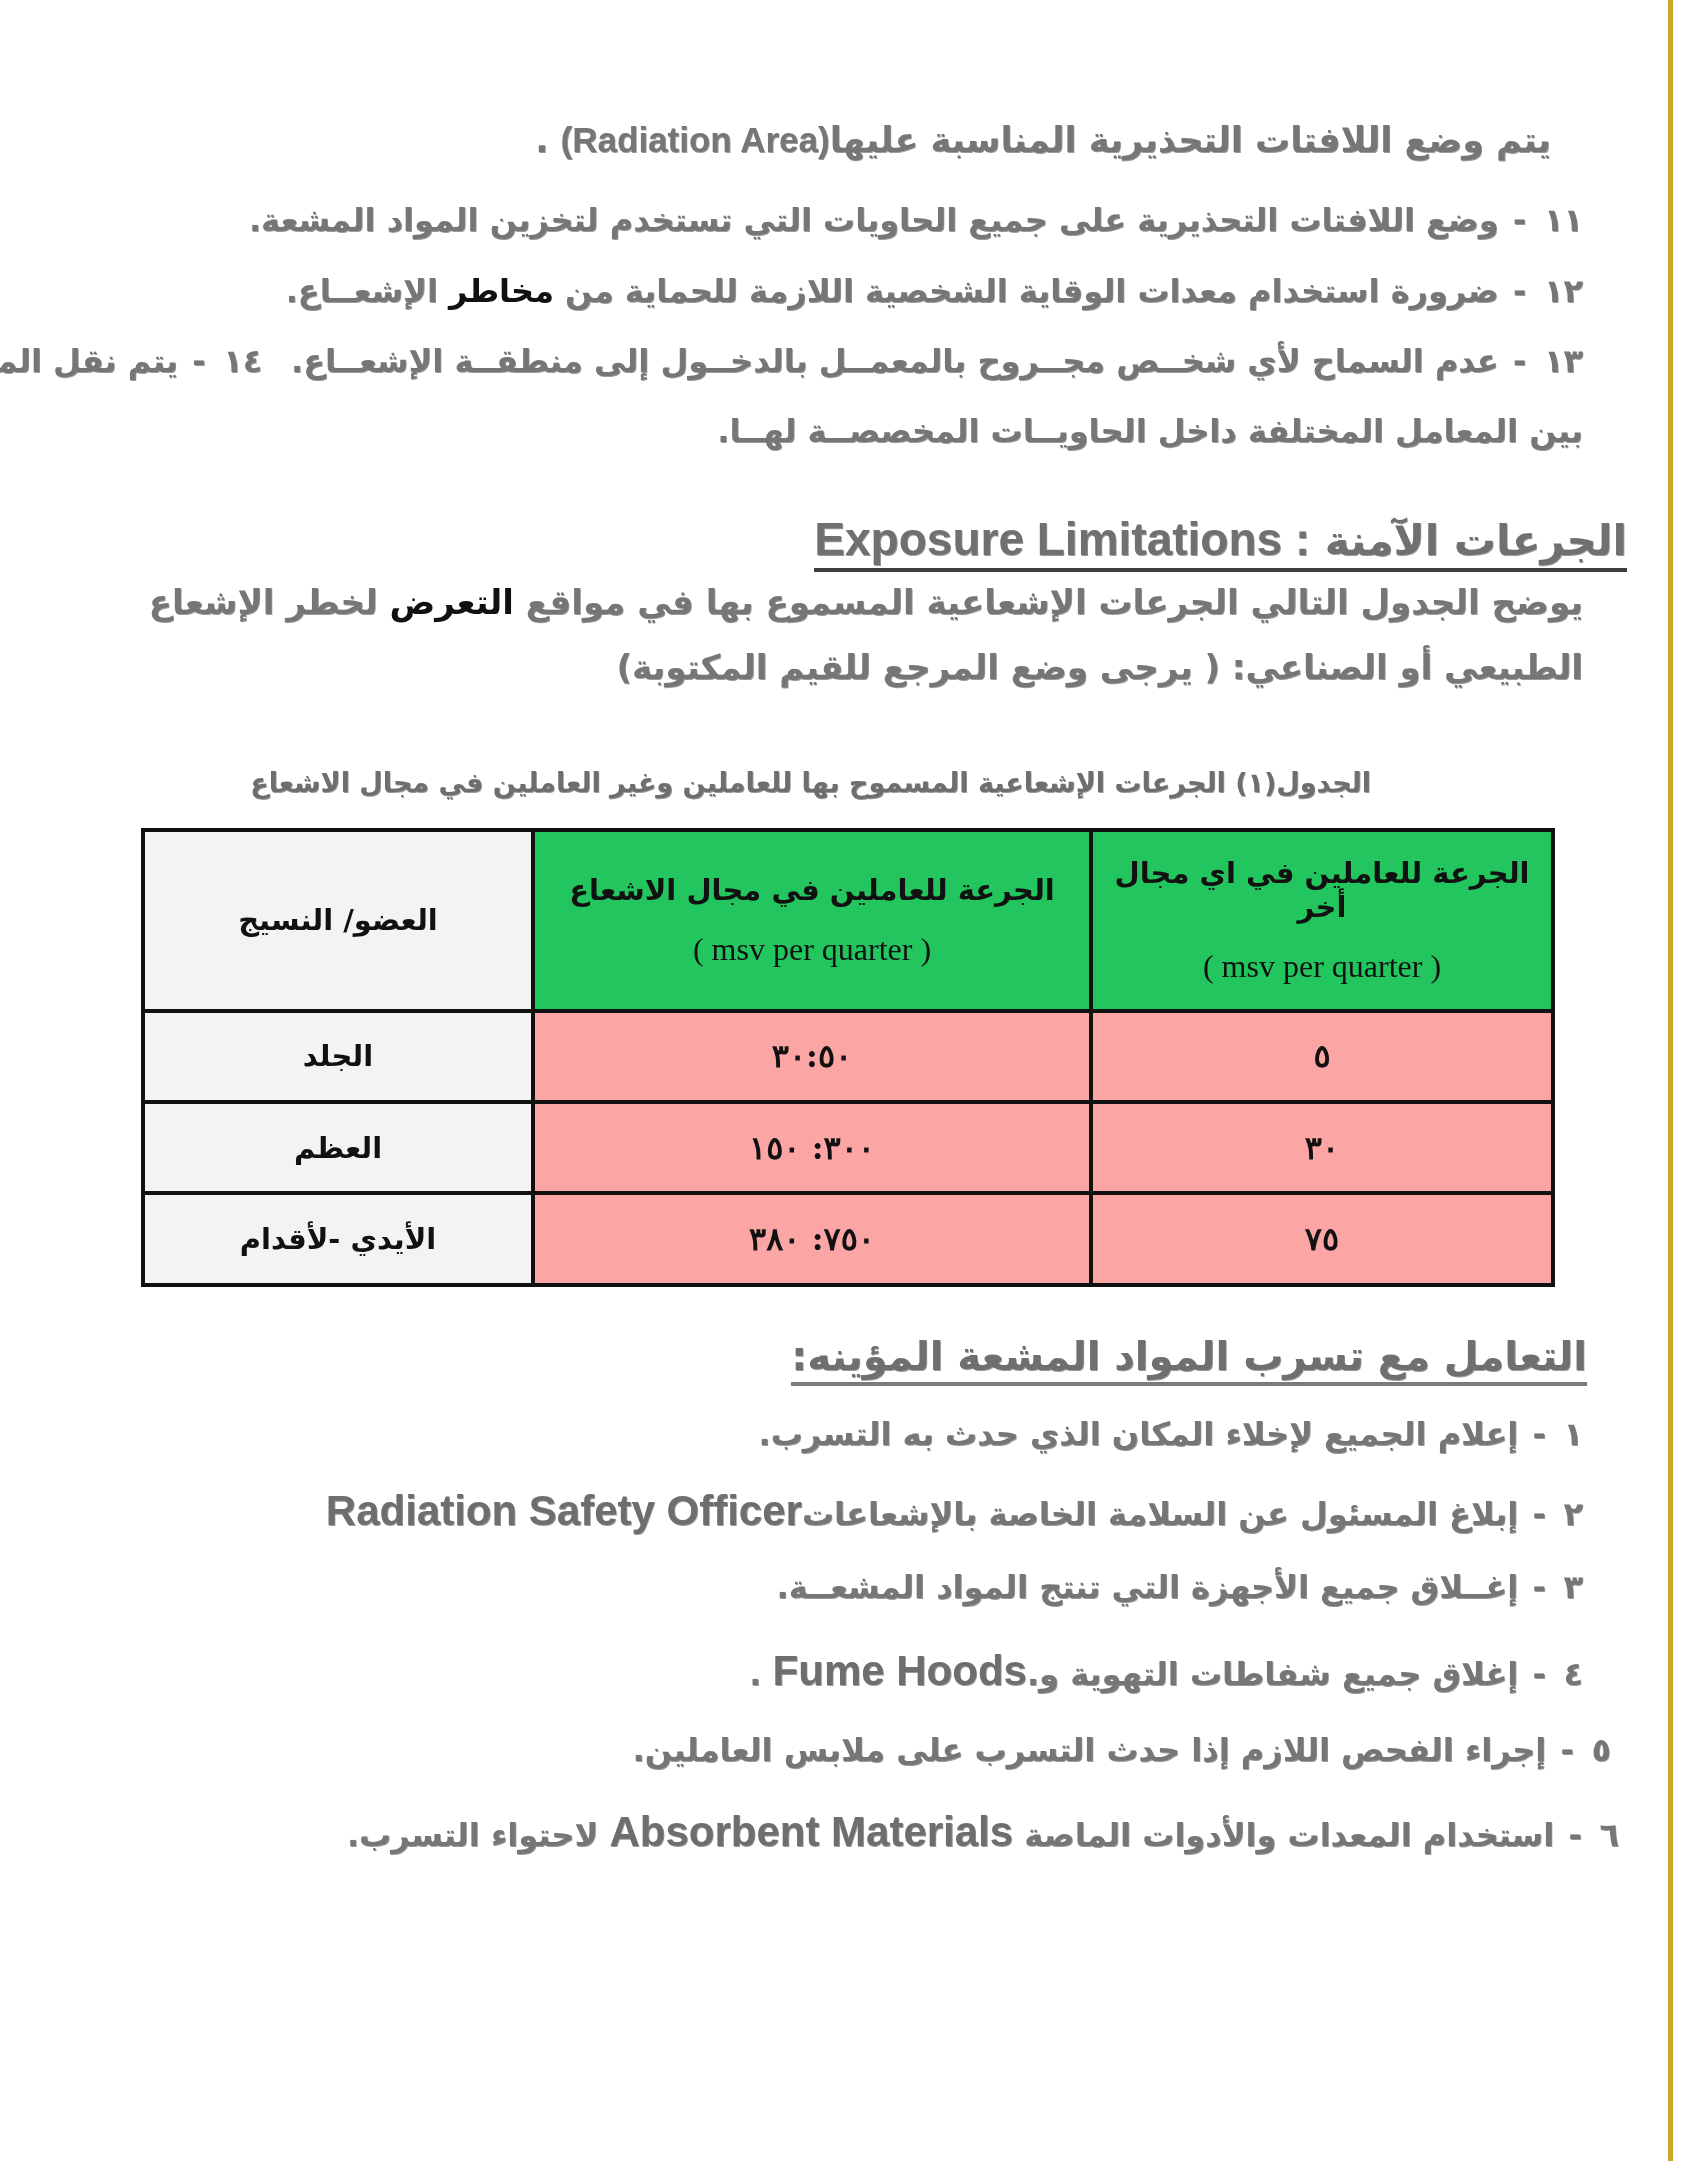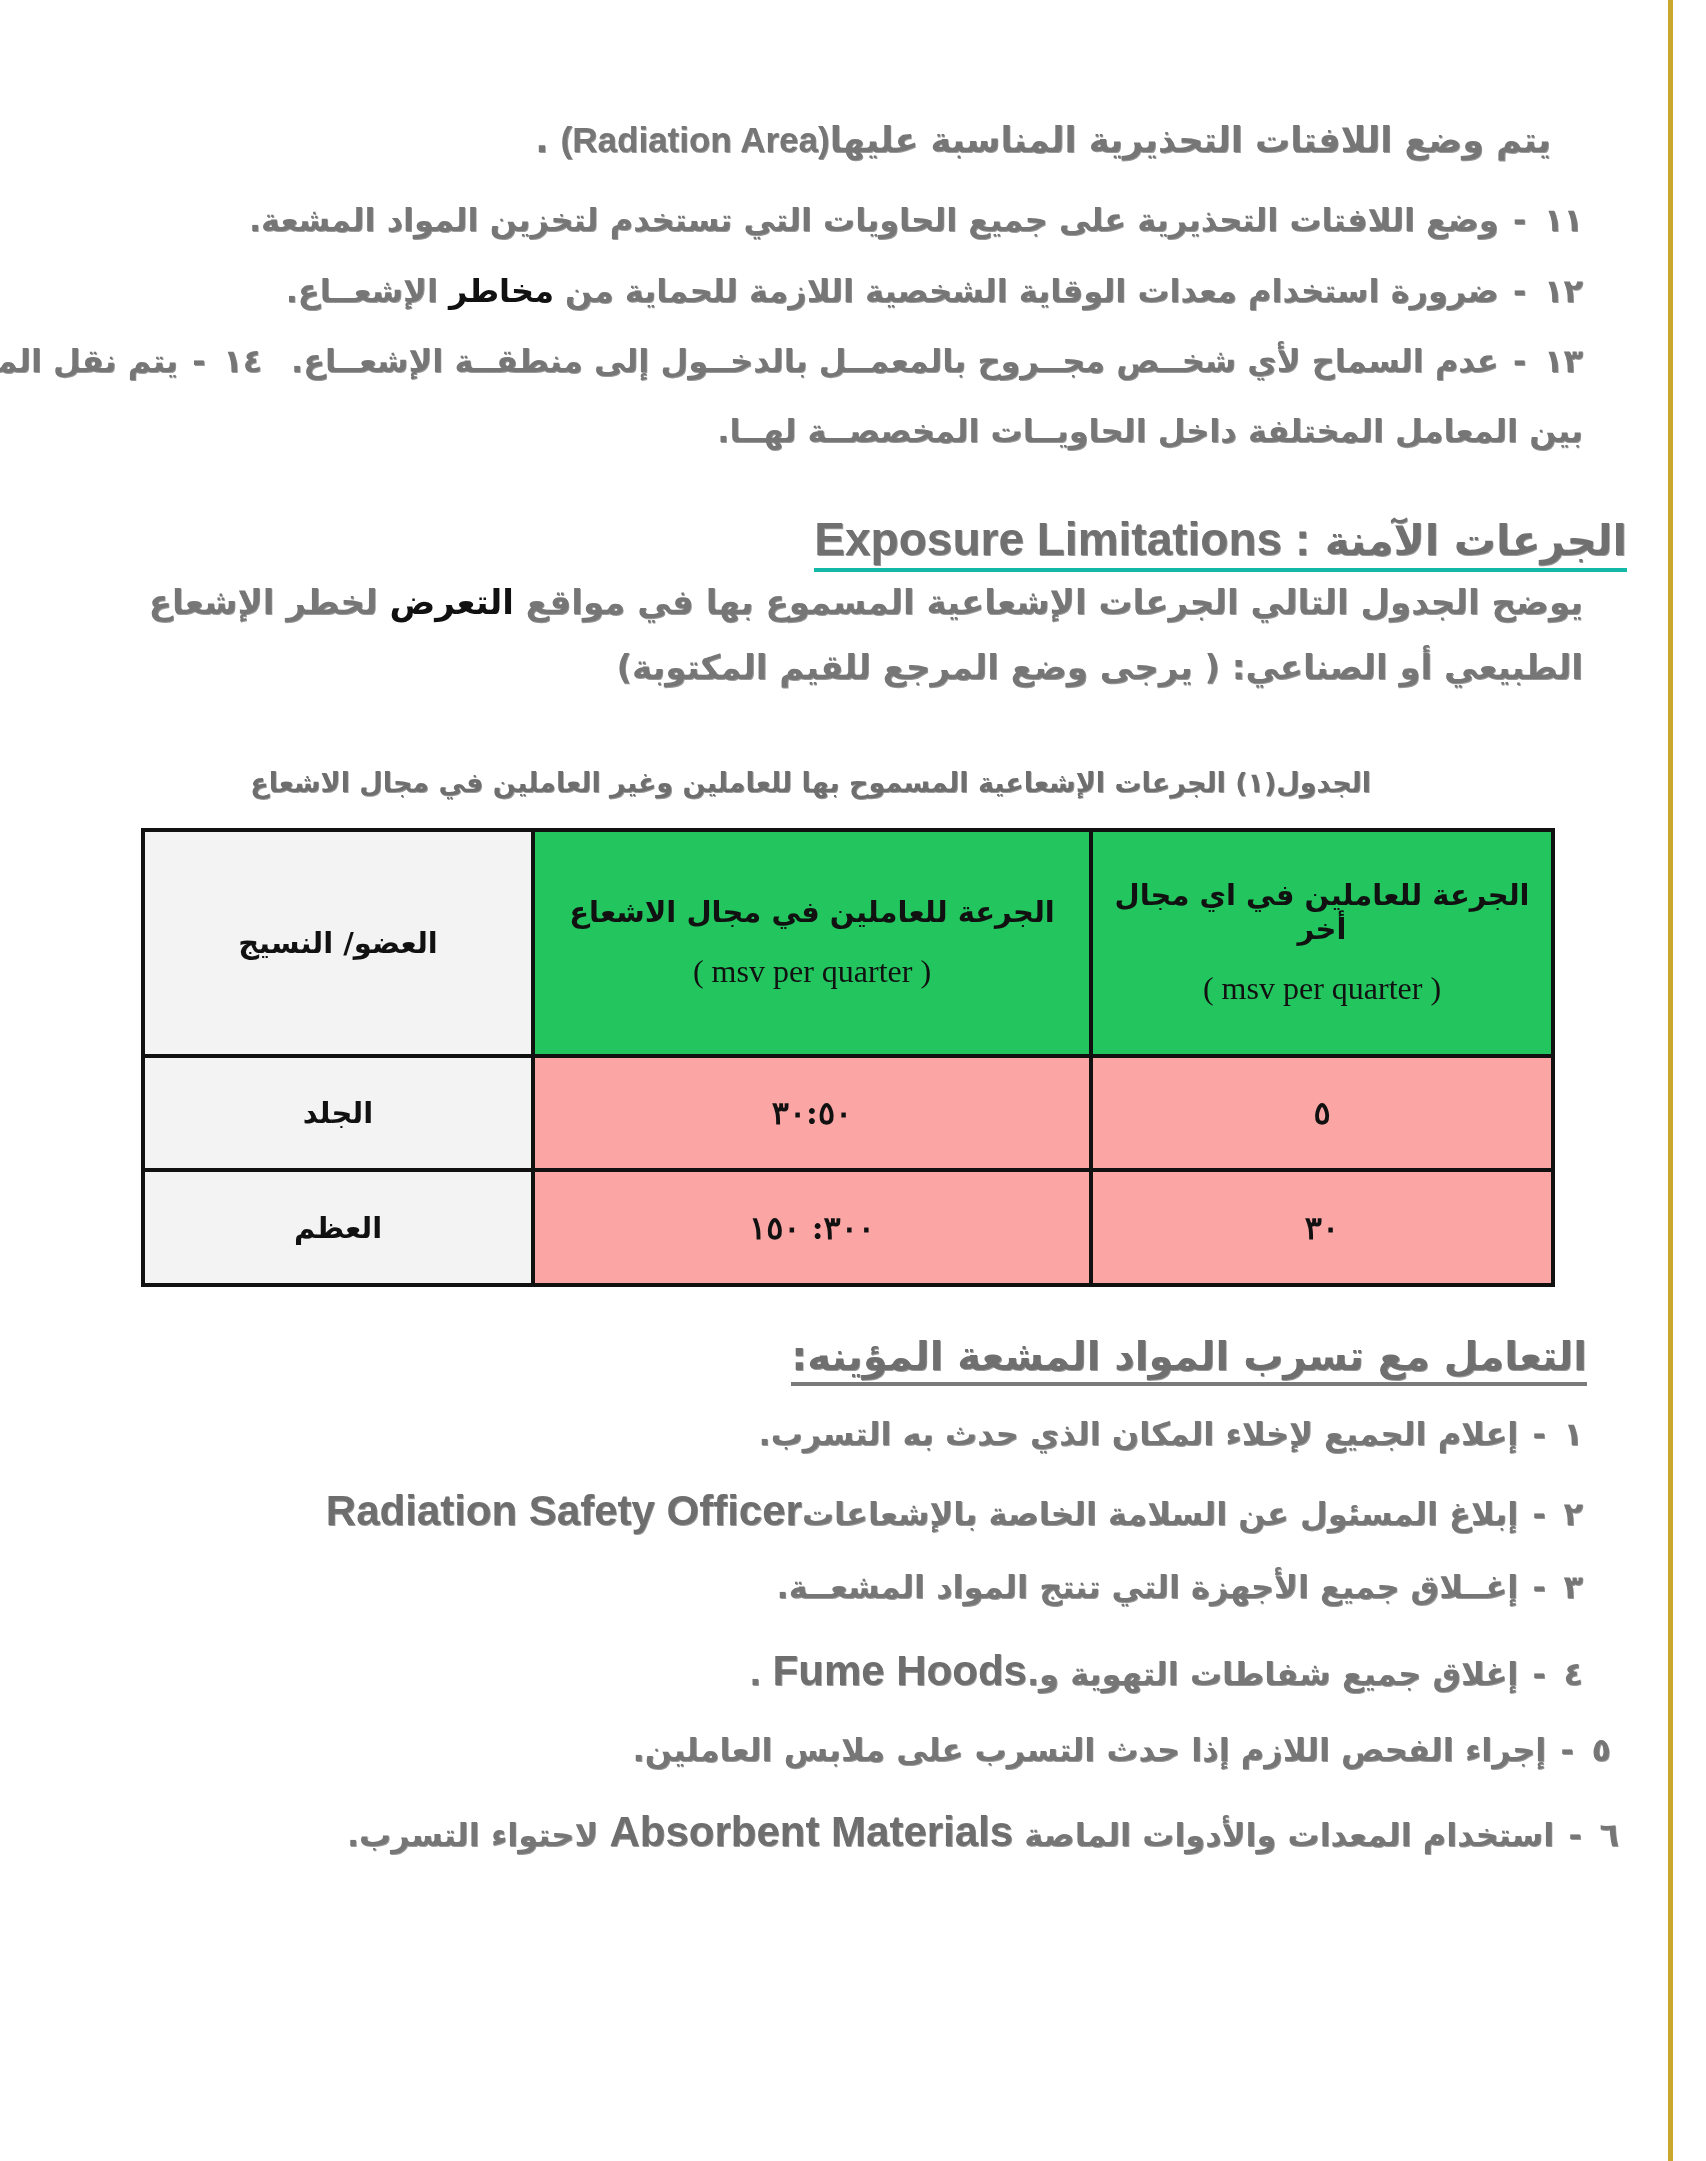--- a/index.html
+++ b/index.html
@@ -23,21 +23,21 @@
 
   
   #l-intro { right: 156px; top: 120px; font-size: 35px; }
   #l-11 { right: 124px; top: 201px; font-size: 32px; }
   #l-12 { right: 124px; top: 272px; font-size: 32px; text-align: center; }
   #l-13 { right: 124px; top: 342px; font-size: 32px; }
   #l-13b { right: 124px; top: 412px; font-size: 32px; }
 
   #h-exposure {
     right: 80px; top: 512px; font-size: 42px; color: #707070;
-    border-bottom: 4px solid #14b8a6; padding-bottom: 1.6px;
+    border-bottom: 4px solid #404040; padding-bottom: 1.6px;
   }
   #h-exposure .en { font-size: 46px; }
   #p-desc1 { right: 124px; top: 582px; font-size: 34px; }
   #p-desc2 { right: 124px; top: 647px; font-size: 34px; }
 
   #caption { right: 336px; top: 767px; font-size: 27px; color: #6e6e6e; }
 
   table.dose {
     position: absolute; left: 141px; top: 828px; width: 1414px; height: 459px;
     border-collapse: collapse; direction: ltr;
@@ -126,20 +126,25 @@
   <tr class="body">
     <td class="organ cell-ar">الجلد</td>
     <td class="cell-num">٣٠:٥٠</td>
     <td class="cell-num">٥</td>
   </tr>
   <tr class="body">
     <td class="organ cell-ar">العظم</td>
     <td class="cell-num">٣٠٠: ١٥٠</td>
     <td class="cell-num">٣٠</td>
   </tr>
+  <tr class="body">
+    <td class="organ cell-ar">الأيدي  -لأقدام</td>
+    <td class="cell-num">٧٥٠: ٣٨٠</td>
+    <td class="cell-num">٧٥</td>
+  </tr>
 </tbody>
   </table>
 
 <div class="line" id="h-spill">التعامل مع تسرب المواد المشعة المؤينه:</div>
 
 <div class="line spill" id="s-1">
   <span class="num">١</span><span class="dash">-</span><span>إعلام الجميع لإخلاء المكان الذي حدث به التسرب.</span>
 </div>
 <div class="line spill" id="s-2">
   <span class="num">٢</span><span class="dash">-</span><span>إبلاغ المسئول عن السلامة الخاصة بالإشعاعات</span><span class="en">Radiation Safety Officer</span>

